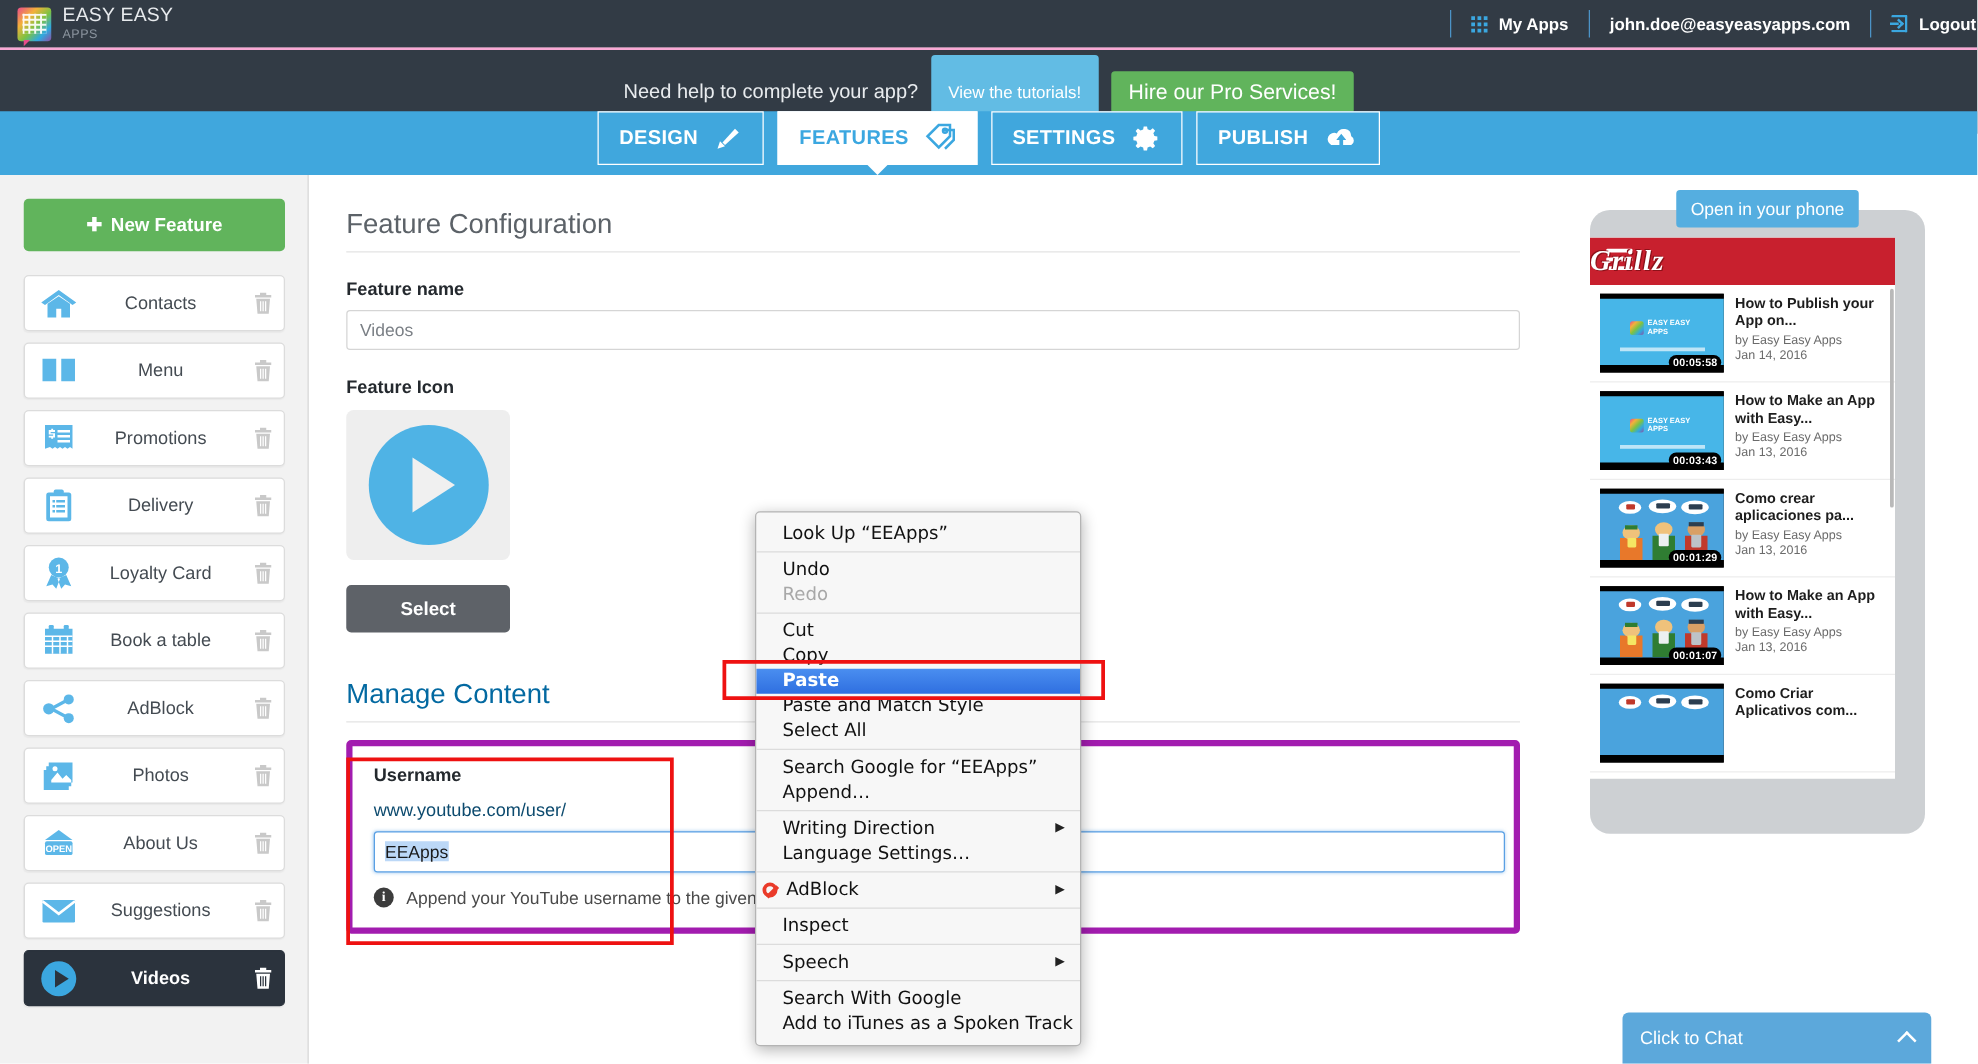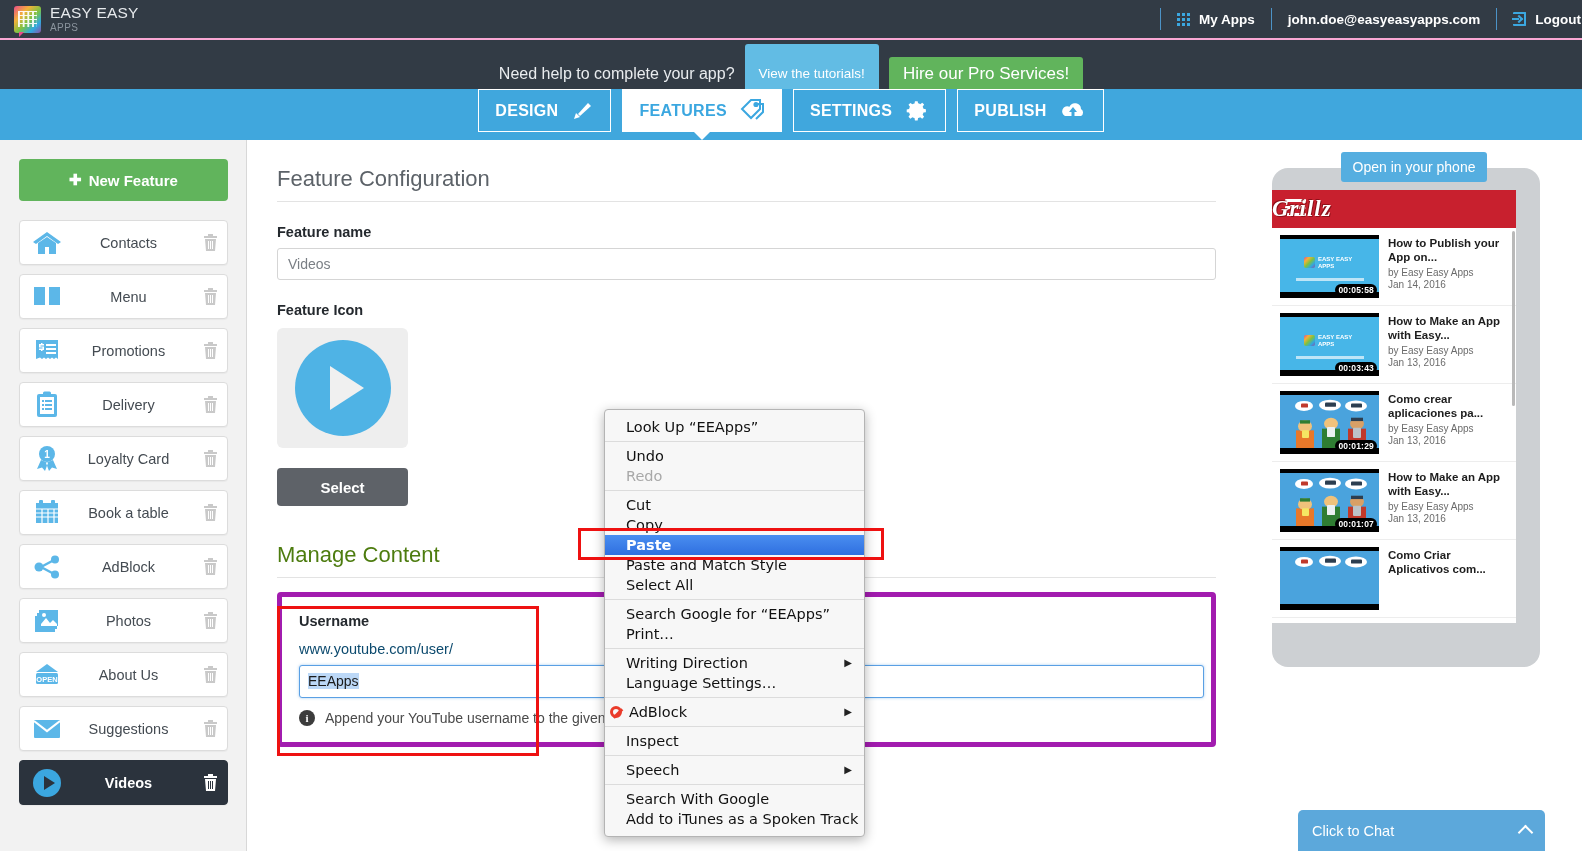--- a/index.html
+++ b/index.html
@@ -148,21 +148,21 @@
     width:0; height:0; margin-left:8px;
     border-style:solid; border-width:22px 0 22px 34px;
     border-color:transparent transparent transparent #f0f0f0;
   }
   .btn-select {
     margin-top:20px; width:131px; height:38px; background:#5e6268;
     color:#ffffff; border:none; border-radius:4px; font-size:15px;
     font-weight:bold; cursor:pointer;
   }
   .manage-title {
-    font-size:22px; color:#4d7c0f; font-weight:400; margin-top:36px;
+    font-size:22px; color:#0369a1; font-weight:400; margin-top:36px;
     padding-bottom:9px; border-bottom:1px solid #e3e3e3; width:939px;
   }
   .content-card {
     margin-top:14px; width:939px; height:155px; border:5px solid #a21caf;
     border-radius:4px; background:#ffffff; padding:16px 17px;
   }
   .uname-label { font-size:14.5px; font-weight:bold; color:#24292e; }
   .uname-url { font-size:14.5px; font-weight:normal; color:#0c4a6e; margin-top:12px; }
   .uname-input-display {
     margin-top:8px; width:905px; height:33px; border:1px solid #5aa0e4;
@@ -760,21 +760,21 @@
     <div class="ctx-group">
       <div class="ctx-item">Cut</div>
       <div class="ctx-item">Copy</div>
       <div class="ctx-item highlight">Paste</div>
       <div class="ctx-item">Paste and Match Style</div>
       <div class="ctx-item">Select All</div>
     </div>
 
     <div class="ctx-group">
       <div class="ctx-item">Search Google for “EEApps”</div>
-      <div class="ctx-item">Print…</div>
+      <div class="ctx-item">Append…</div>
     </div>
 
     <div class="ctx-group">
       <div class="ctx-item">
         <span>Writing Direction</span>
         <span class="arrow">▶</span>
       </div>
       <div class="ctx-item">Language Settings…</div>
     </div>
 

